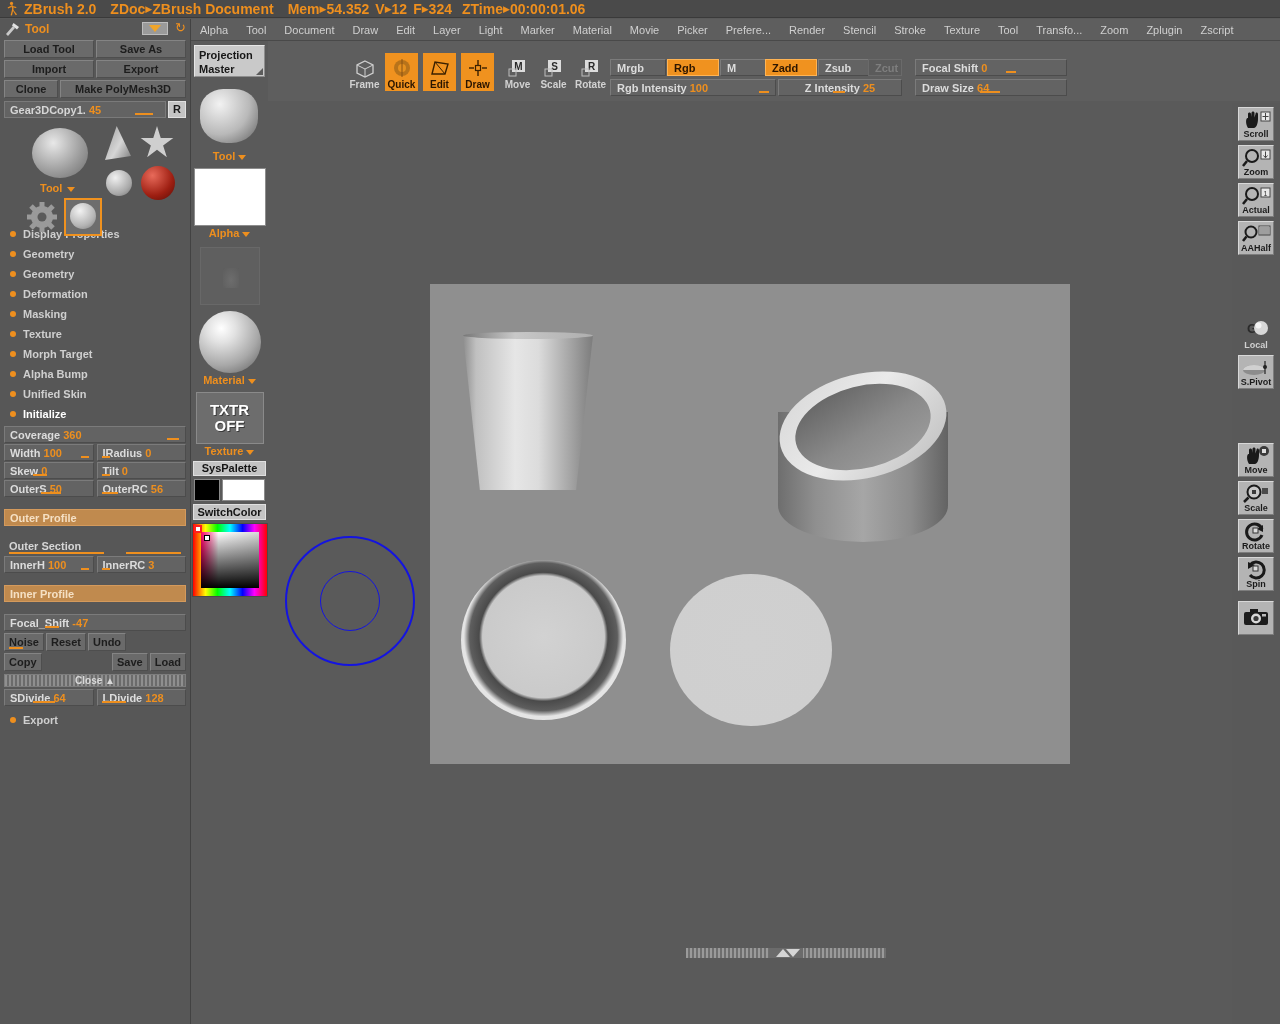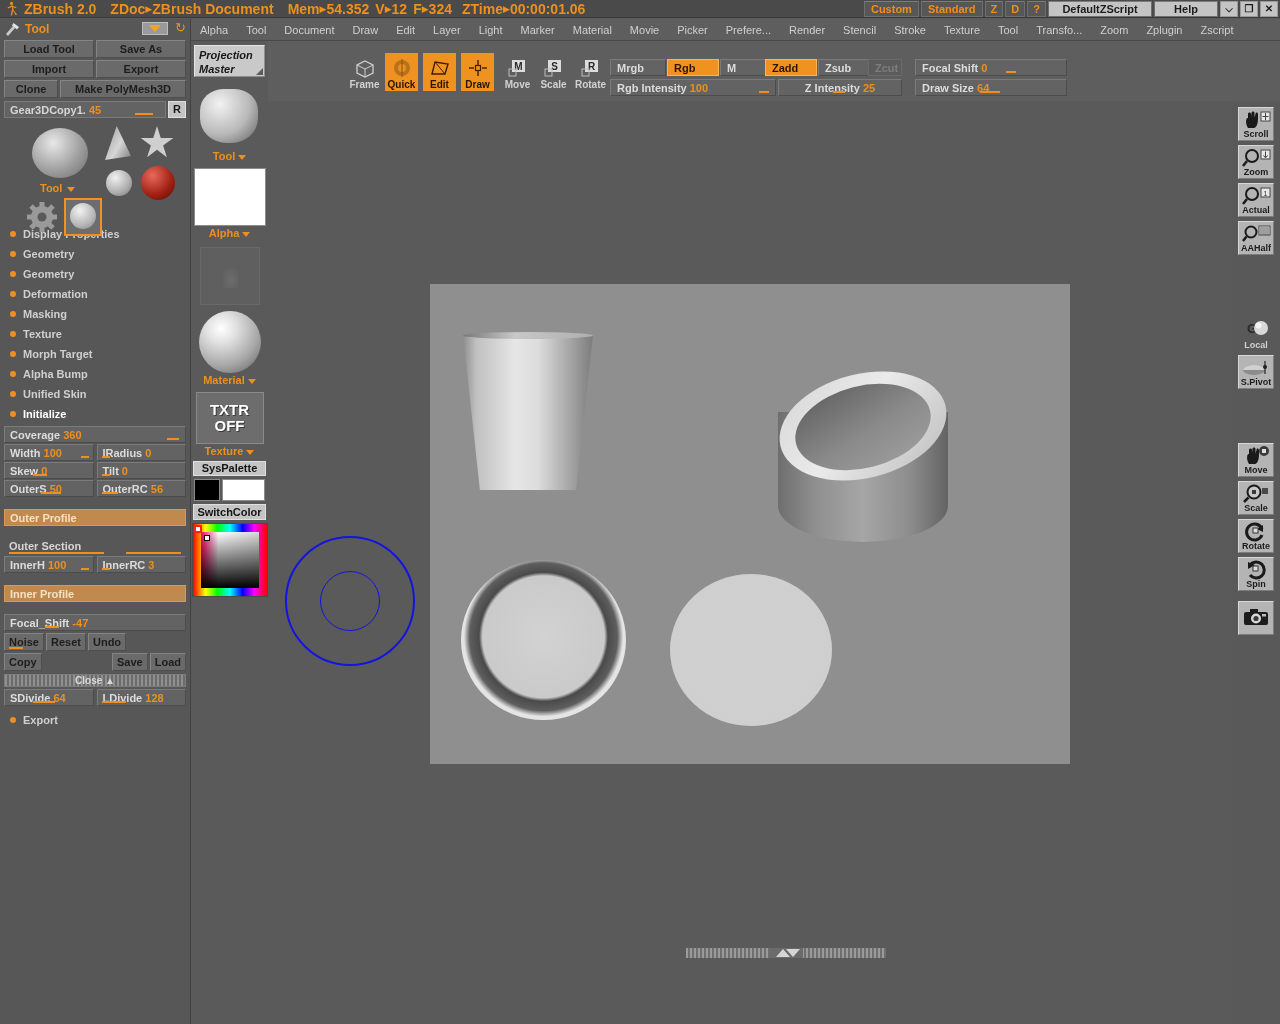--- a/index.html
+++ b/index.html
@@ -128,21 +128,21 @@
     border:1px solid #7d7d7d; text-align:center; color:#d8d8d8;
     font-size:10px; font-weight:bold; line-height:11px;
   }
 
   
   .col2 { position:absolute; left:191px; top:41px; width:77px; height:983px; background:#5a5a5a; }
   .pm-btn {
     margin:4px 3px 0 3px; height:32px; background:#c9c9c9; border:1px solid #e6e6e6;
     border-right-color:#8e8e8e; border-bottom-color:#8e8e8e;
     color:#171717; font-size:11px; font-weight:bold; line-height:14px;
-    padding:2px 0 0 4px; position:relative;font-style:italic;
+    padding:2px 0 0 4px; position:relative;
   }
   .pm-btn .corner { position:absolute; right:1px; bottom:1px; width:0;height:0;
     border-left:7px solid transparent; border-bottom:7px solid #5c5c5c; }
   .slot { margin:6px auto 0; width:72px; position:relative; }
   .slot-lbl { text-align:center; color:#ee8f1e; font-size:11px; font-weight:bold; margin-top:1px; }
   .slot-lbl .caret { display:inline-block; width:0;height:0; margin-left:3px;
     border-left:4px solid transparent;border-right:4px solid transparent;border-top:5px solid #ee8f1e; }
   .alpha-sw { width:72px; height:58px; background:#ffffff; border:1px solid #8d8d8d; }
   .alphadim { width:60px;height:58px;margin:0 auto;background:#5f5f5f;border:1px solid #686868; position:relative;}
   .alphadim .gl { position:absolute; left:22px; top:20px; width:16px;height:20px;
@@ -274,32 +274,20 @@
     <span class="tb-text">12</span>
     <span style="width:6px"></span>
     <span class="tb-text">F</span>
     <span class="tb-arrow">▶</span>
     <span class="tb-text">324</span>
     <span style="width:10px"></span>
     <span class="tb-text">ZTime</span>
     <span class="tb-arrow">▶</span>
     <span class="tb-text">00:00:01.06</span>
 
-    <div class="tb-right">
-      <div class="tb-btn">Custom</div>
-      <div class="tb-btn">Standard</div>
-      <div class="tb-btn sm">Z</div>
-      <div class="tb-btn sm">D</div>
-      <div class="tb-btn sm">?</div>
-      <div class="tb-btn light" style="min-width:104px;text-align:center">DefaultZScript</div>
-      <div class="tb-btn light" style="min-width:64px;text-align:center">Help</div>
-      <div class="tb-mini">⌵</div>
-      <div class="tb-mini">❐</div>
-      <div class="tb-mini">✕</div>
-    </div>
   </div>
 
   <div class="menubar" id="menubar">
       <div class="menu-item">Alpha</div>
       <div class="menu-item">Tool</div>
       <div class="menu-item">Document</div>
       <div class="menu-item">Draw</div>
       <div class="menu-item">Edit</div>
       <div class="menu-item">Layer</div>
       <div class="menu-item">Light</div>

